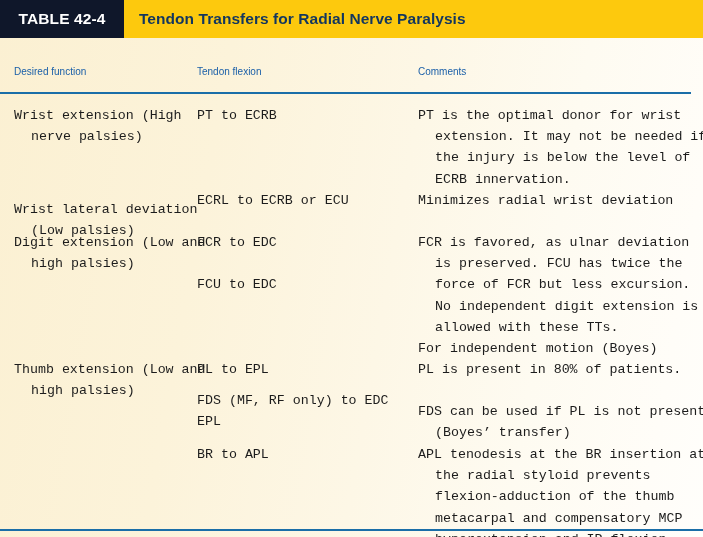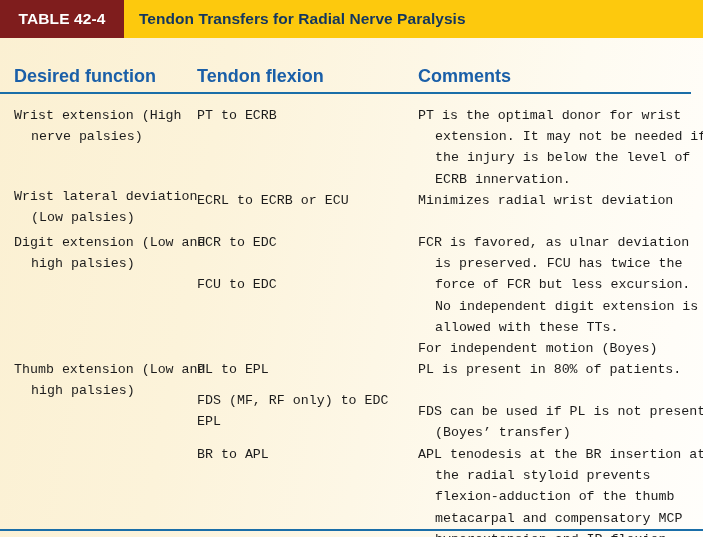--- a/index.html
+++ b/index.html
@@ -33,21 +33,21 @@
     width: 703px;
     height: 38px;
     background: #fdc90d;
   }
   .table-number-block {
     position: absolute;
     left: 0;
     top: 0;
     width: 124px;
     height: 38px;
-    background: #7f1d1d;
+    background: #0f172a;
     display: flex;
     align-items: center;
     justify-content: center;
   }
   .table-number-label {
     color: #ffffff;
     font-size: 15.5px;
     font-weight: bold;
     letter-spacing: 0.1px;
   }
@@ -69,22 +69,22 @@
     position: absolute;
     left: 0;
     top: 66px;
     width: 703px;
     height: 22px;
   }
   .col-header {
     position: absolute;
     top: 0;
     color: #1a5fa8;
-    font-size: 18px;
-    font-weight: bold;
+    font-size: 10px;
+    font-weight: normal;
     white-space: nowrap;
   }
   .col-header.c1 { left: 14px; }
   .col-header.c2 { left: 197px; }
   .col-header.c3 { left: 418px; }
 
   .rule {
     position: absolute;
     background: #1a6ea8;
   }
@@ -140,21 +140,21 @@
   <div class="col-headers">
     <div class="col-header c1">Desired function</div>
     <div class="col-header c2">Tendon flexion</div>
     <div class="col-header c3">Comments</div>
   </div>
 
   <div class="rule rule-top"></div>
 
   <div class="body-area" id="body-area">
       <div class="cell hang c1" style="top: 4px;">Wrist extension (High nerve palsies)</div>
-      <div class="cell hang c1" style="top: 85px;">Wrist lateral deviation (Low palsies)</div>
+      <div class="cell hang c1" style="top: 98px;">Wrist lateral deviation (Low palsies)</div>
       <div class="cell hang c1" style="top: 131px;">Digit extension (Low and high palsies)</div>
       <div class="cell hang c1" style="top: 258px;">Thumb extension (Low and high palsies)</div>
       <div class="cell hang c2" style="top: 4px;">PT to ECRB</div>
       <div class="cell hang c2" style="top: 89px;">ECRL to ECRB or ECU</div>
       <div class="cell hang c2" style="top: 131px;">FCR to EDC</div>
       <div class="cell hang c2" style="top: 173px;">FCU to EDC</div>
       <div class="cell hang c2" style="top: 249px; margin-top: 40px;">FDS (MF, RF only) to EDC</div>
       <div class="cell hang c2" style="top: 258px;">PL to EPL</div>
       <div class="cell hang c2" style="top: 300px; margin-top: 10px;">EPL</div>
       <div class="cell hang c2" style="top: 343px;">BR to APL</div>

